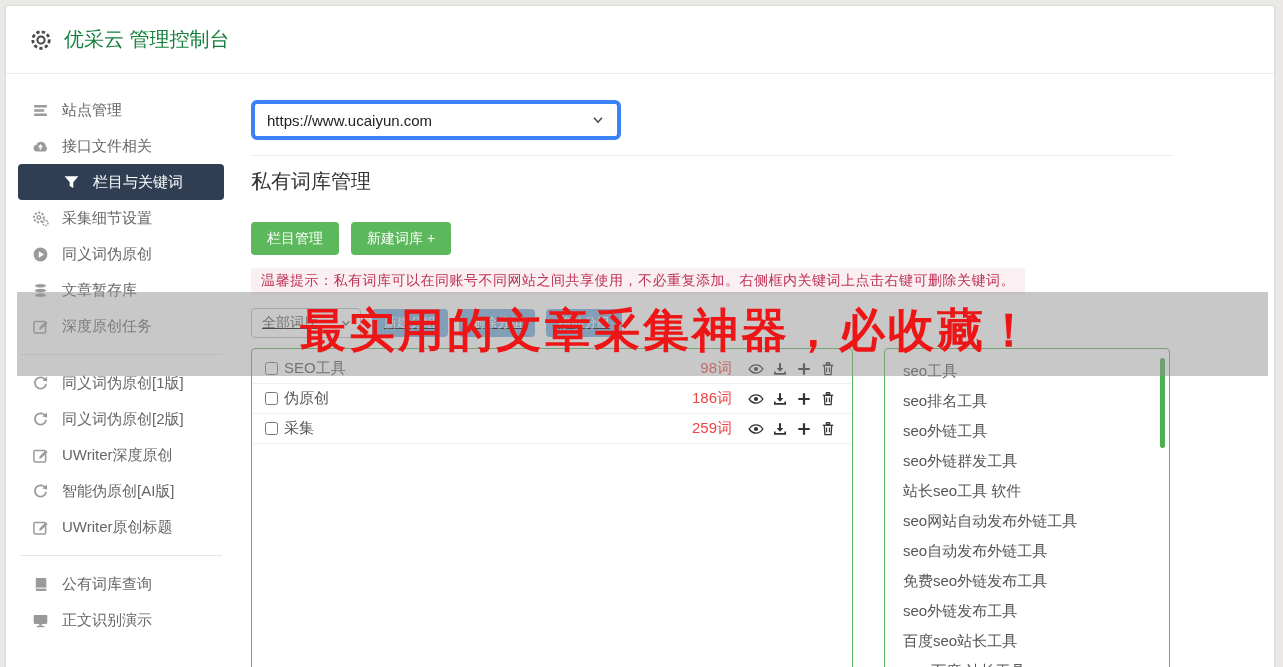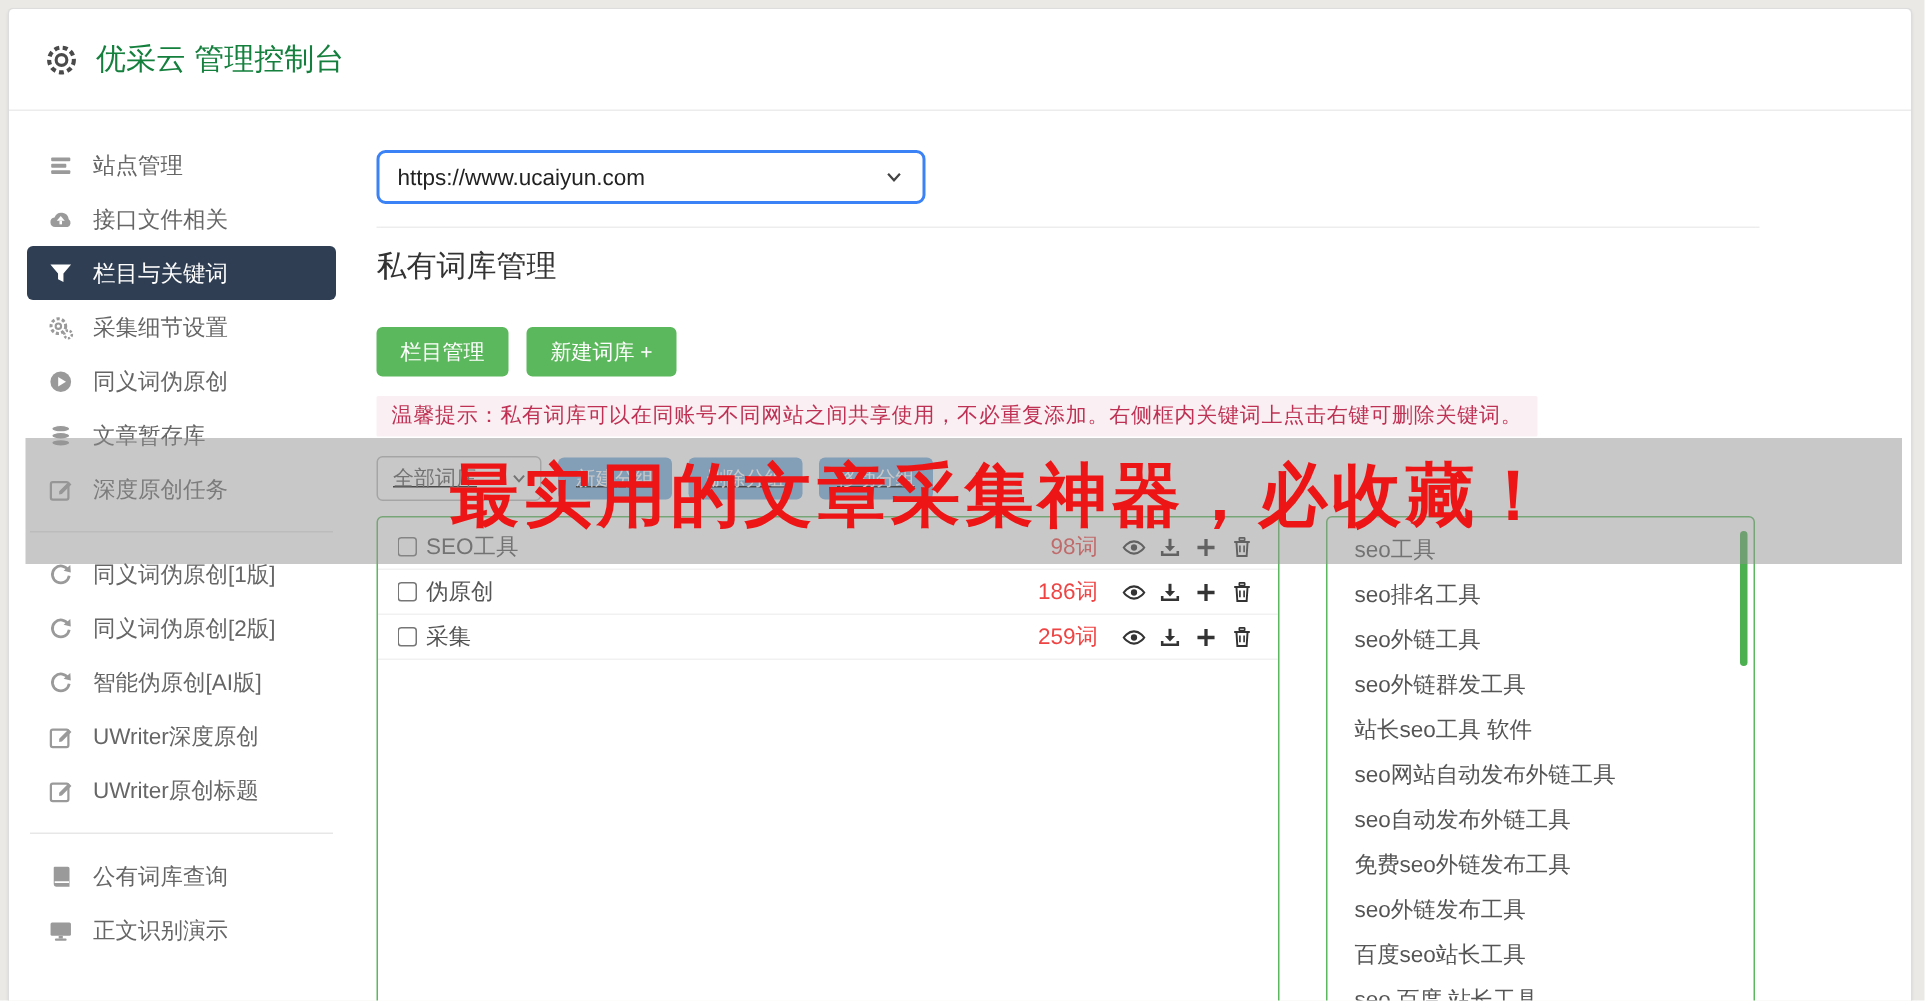--- a/index.html
+++ b/index.html
@@ -19,29 +19,29 @@
   .app-header .gear{width:22px;height:22px;color:#4a4a4a;margin-right:12px;flex:none;}
   .app-title{font-size:20px;color:#15803d;}
   
   .sidebar{position:absolute;left:12px;top:86px;width:206px;}
   .side-item{
     height:36px;display:flex;align-items:center;gap:13px;
     padding:0 10px 0 14px;color:#666;font-size:15px;cursor:pointer;
     border-radius:4px;white-space:nowrap;
   }
   .side-item .sicon{width:17px;height:17px;color:#9a9a9a;flex:none;display:flex;align-items:center;}
-  .side-item.active{background:#2f3e53;color:#fff;}
+  .side-item.active{background:#2f3e53;color:#fff;justify-content:center;}
   .side-item.active .sicon{color:#fff;}
   .side-suffix{color:#e53935;margin-left:-4px;}
   .side-divider{border-top:1px solid #e7e7e7;margin:10px 2px;}
   svg{display:block;width:100%;height:100%;}
   
   .main{position:absolute;left:245px;top:68px;width:922px;}
   .site-select{
-    margin-top:26px;width:338px;height:32px;border:2px solid #3b82f6;border-radius:6px;
+    margin-top:26px;width:338px;height:32px;border:4px solid #3b82f6;border-radius:6px;
     display:flex;align-items:center;justify-content:space-between;
     padding:0 12px;font-size:15px;color:#222;background:#fff;cursor:pointer;
   }
   .site-select .chev{width:14px;height:14px;color:#444;}
   .main-hr{border:none;border-top:1px solid #ededed;margin:15px 0 0;}
   .page-title{margin:12px 0 0;font-size:20px;font-weight:400;color:#333;}
   .btn-row{margin-top:27px;display:flex;gap:12px;}
   .btn-green{
     height:33px;padding:0 16px;background:#5cb85c;color:#fff;border:none;border-radius:4px;
     font-size:14px;cursor:pointer;font-family:inherit;
@@ -193,34 +193,34 @@
           <svg viewBox="0 0 16 16">
             <path d="M12.8 5.1A5.3 5.3 0 1 0 13.3 8.3" fill="none" stroke="currentColor" stroke-width="1.7"></path>
             <polygon points="14,1.5 14.3,6.2 9.8,5.2" fill="currentColor"></polygon>
           </svg>
         </span>
       <span>同义词伪原创[2版]</span>
     </div>
     <div class="side-item">
       <span class="sicon">
           <svg viewBox="0 0 16 16">
+            <rect x="1.8" y="3.2" width="11" height="11" rx="1.2" fill="none" stroke="currentColor" stroke-width="1.4"></rect>
+            <path d="M7 9l6-6 1.7 1.7-6 6L7 11z" fill="currentColor"></path>
+          </svg>
+        </span>
+      <span>UWriter深度原创</span>
+    </div>
+    <div class="side-item">
+      <span class="sicon">
+          <svg viewBox="0 0 16 16">
             <path d="M12.8 5.1A5.3 5.3 0 1 0 13.3 8.3" fill="none" stroke="currentColor" stroke-width="1.7"></path>
             <polygon points="14,1.5 14.3,6.2 9.8,5.2" fill="currentColor"></polygon>
           </svg>
         </span>
       <span>智能伪原创[AI版]</span>
-    </div>
-    <div class="side-item">
-      <span class="sicon">
-          <svg viewBox="0 0 16 16">
-            <rect x="1.8" y="3.2" width="11" height="11" rx="1.2" fill="none" stroke="currentColor" stroke-width="1.4"></rect>
-            <path d="M7 9l6-6 1.7 1.7-6 6L7 11z" fill="currentColor"></path>
-          </svg>
-        </span>
-      <span>UWriter深度原创</span>
     </div>
     <div class="side-item">
       <span class="sicon">
           <svg viewBox="0 0 16 16">
             <rect x="1.8" y="3.2" width="11" height="11" rx="1.2" fill="none" stroke="currentColor" stroke-width="1.4"></rect>
             <path d="M7 9l6-6 1.7 1.7-6 6L7 11z" fill="currentColor"></path>
           </svg>
         </span>
       <span>UWriter原创标题</span>
     </div>

